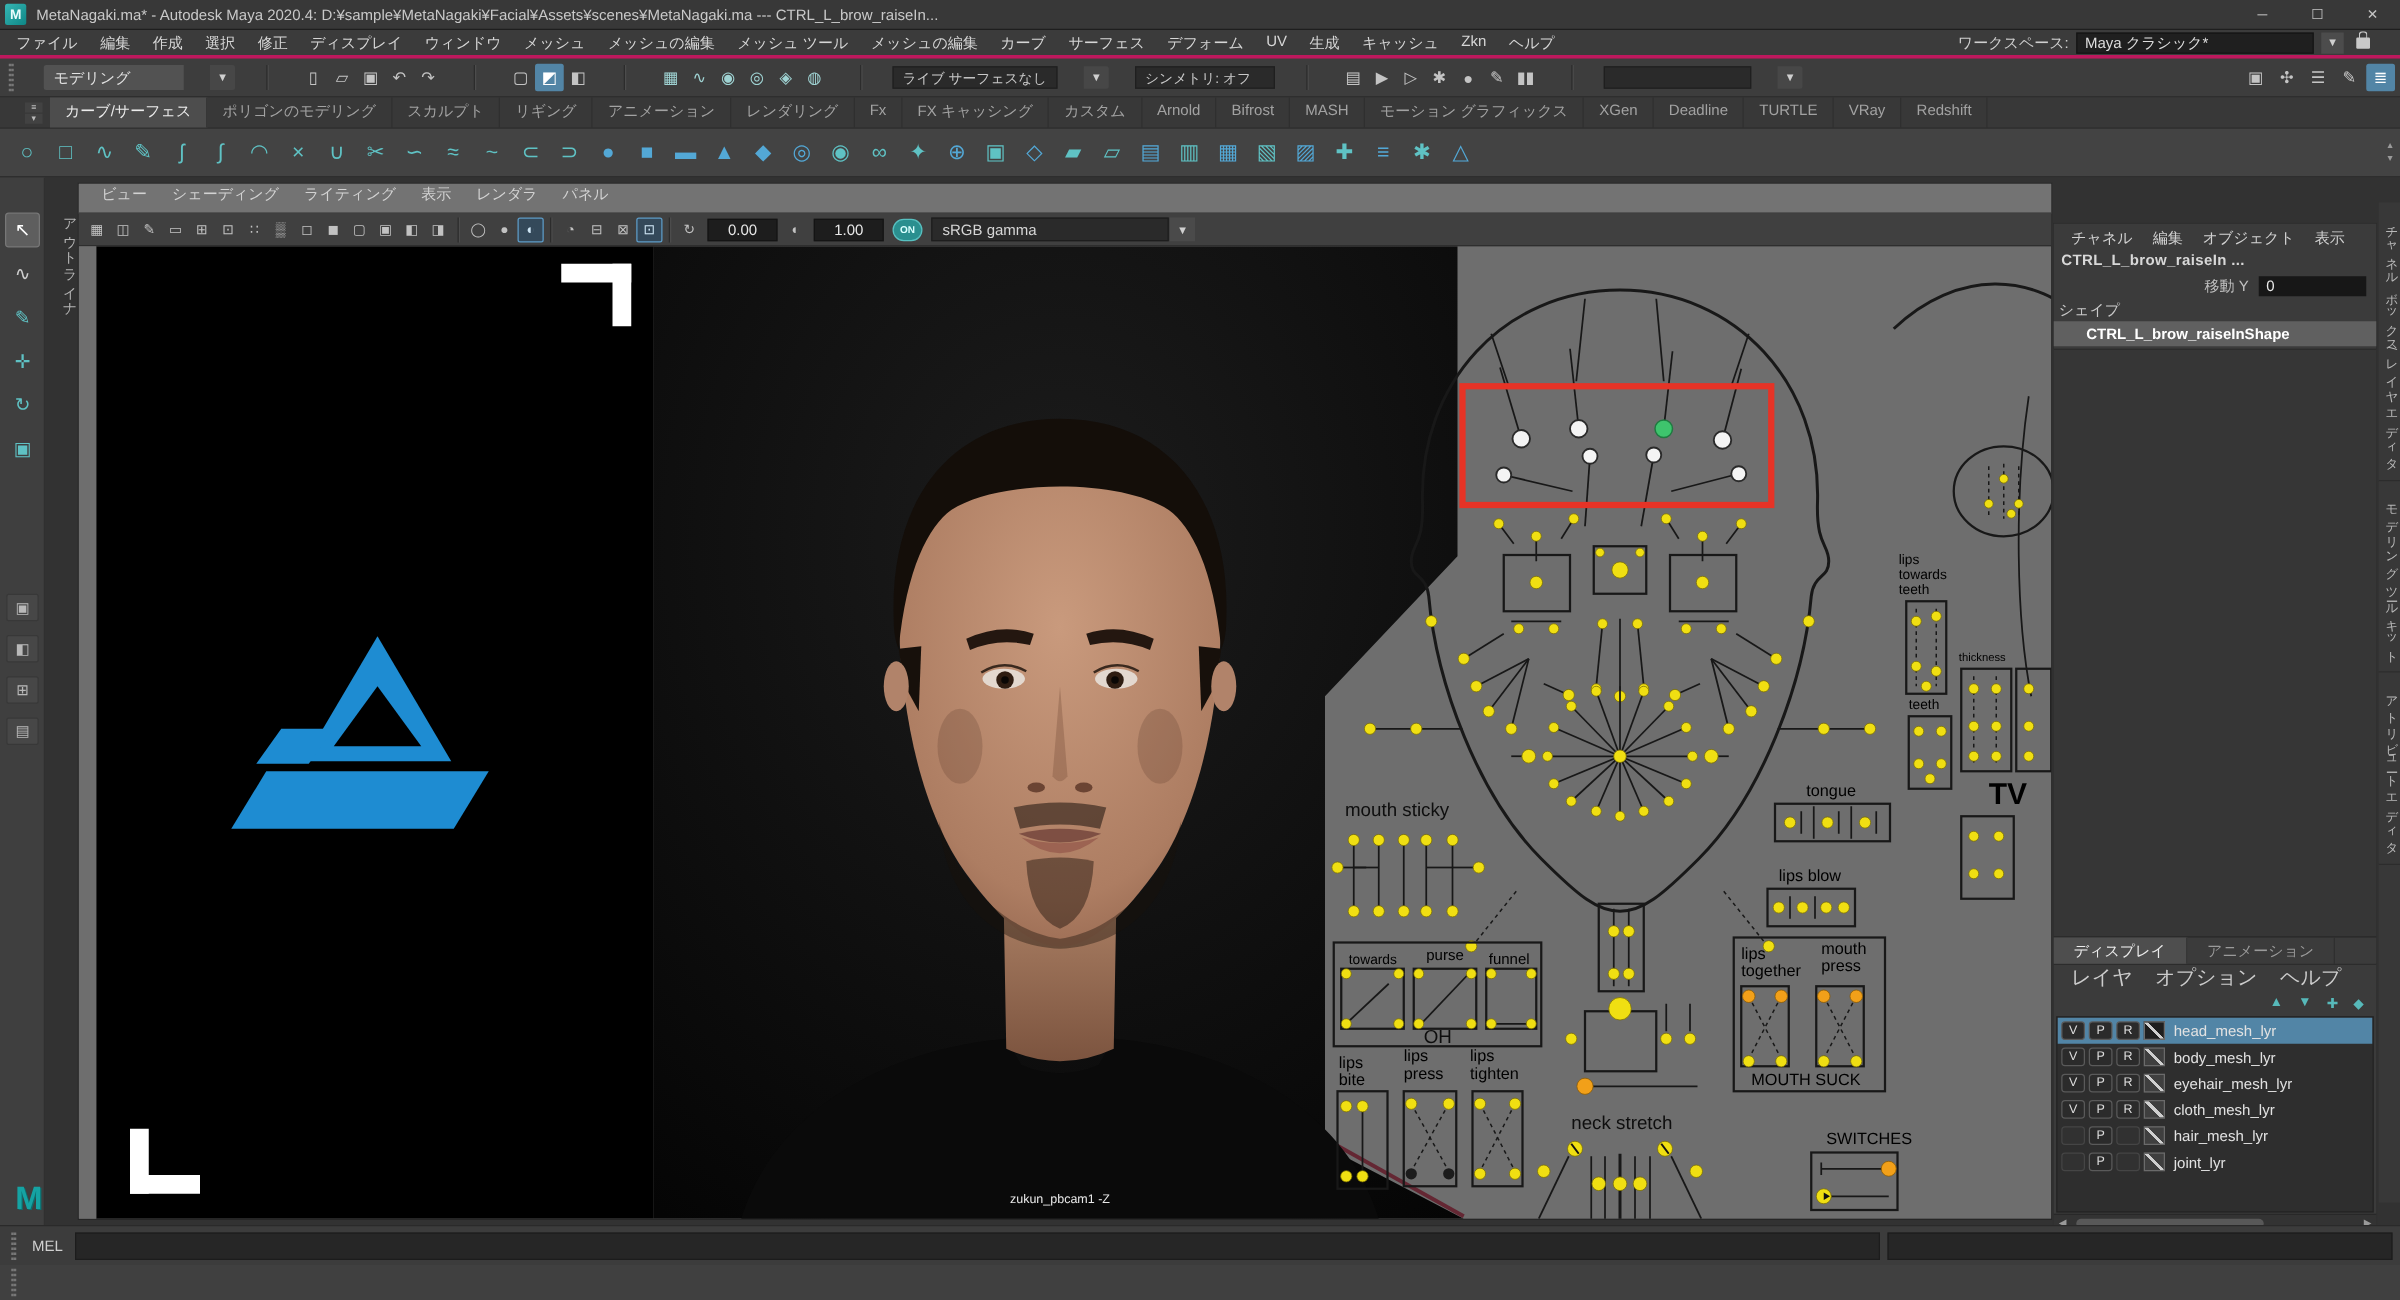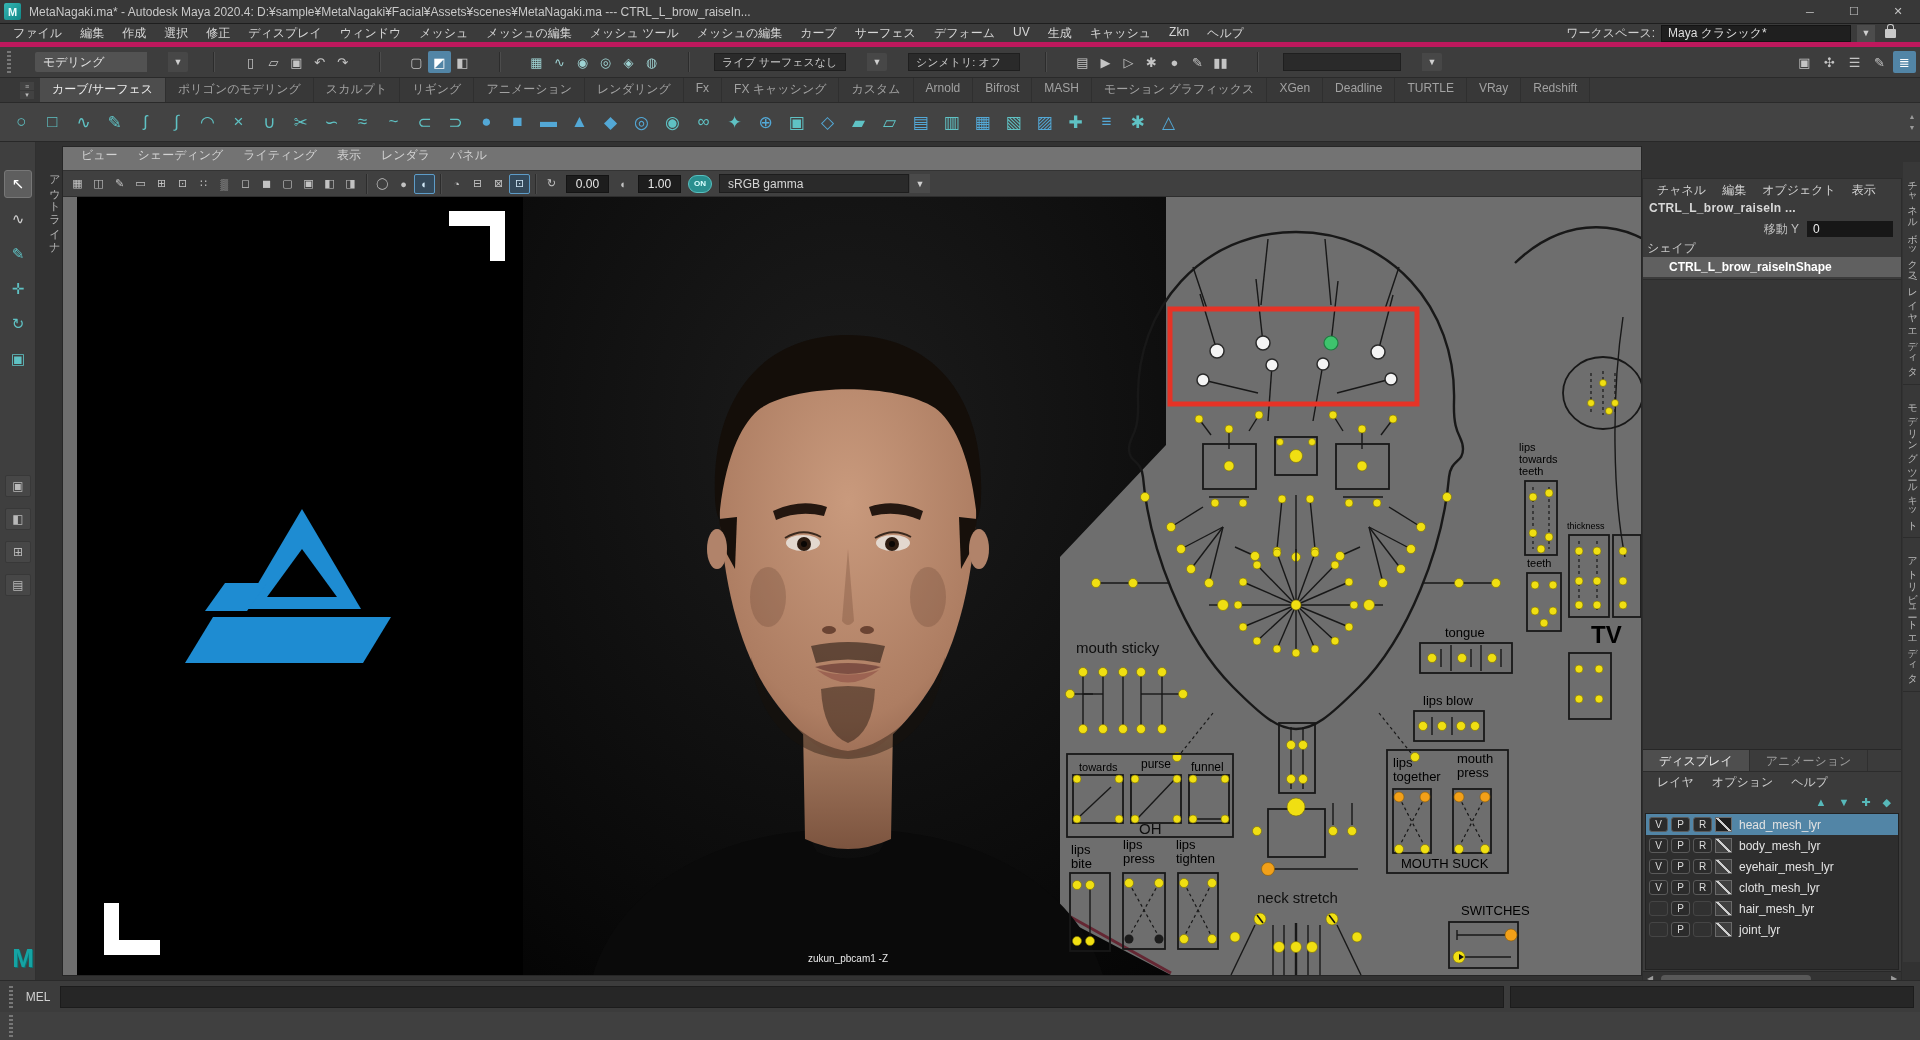--- a/index.html
+++ b/index.html
@@ -10,21 +10,21 @@
   
   .titlebar { height:24px; background:#383838; display:flex; align-items:center; border-bottom:1px solid #1e1e1e; }
   .maya-badge { width:17px; height:17px; margin:0 8px 0 4px; border-radius:2px;
     background:linear-gradient(135deg,#36b6b4,#0e8786); color:#eafcfc; font-size:11px; font-weight:bold;
     display:flex; align-items:center; justify-content:center; }
   .title-text { font-size:12px; color:#c9c9c9; white-space:nowrap; }
   .winbtns { margin-left:auto; display:flex; }
   .winbtn { width:44px; height:23px; display:flex; align-items:center; justify-content:center; color:#c3c3c3; font-size:11px; }
 
   
-  .menubar { height:23px; background:#3b3b3b; display:flex; align-items:center; padding-left:4px; border-bottom:5px solid #be185d; }
+  .menubar { height:23px; background:#3b3b3b; display:flex; align-items:center; padding-left:4px; border-bottom:3px solid #be185d; }
   .menubar .mi { font-size:12px; color:#d6d6d6; padding:0 9px; white-space:nowrap; }
   .ws-group { margin-left:auto; display:flex; align-items:center; gap:6px; padding-right:24px; }
   .ws-label { font-size:12px; color:#cfcfcf; }
   .ws-select { width:190px; height:17px; background:#1f1f1f; border:1px solid #141414; color:#dedede;
     font-size:12px; padding:0 6px; display:flex; align-items:center; }
   .ws-arrow { width:18px; height:17px; background:#4c4c4c; color:#cfcfcf; font-size:9px; display:flex; align-items:center; justify-content:center; }
   .lock { width:11px; height:9px; background:#c9c9c9; border-radius:1px; position:relative; margin-left:4px; }
   .lock:before { content:""; position:absolute; top:-5px; left:2px; width:5px; height:5px;
     border:1.5px solid #c9c9c9; border-bottom:none; border-radius:3px 3px 0 0; }
 
@@ -68,21 +68,21 @@
     color:#15a3a3; display:flex; align-items:center; justify-content:center;
     text-shadow:1px 1px 0 #0c6e6e; }
 
   
   .viewport { position:absolute; left:62px; top:4px; width:1580px; height:830px; background:#3e3e3e; border:1px solid #262626; }
   .panelmenu { height:24px; display:flex; align-items:flex-start; padding-left:8px; background:#737373; border-bottom:1px solid #333; }
   .panelmenu .mi { font-size:12px; color:#d2d2d2; padding:0 10px; }
   .vtoolbar { height:26px; display:flex; align-items:center; gap:1px; background:#404040; border-bottom:1px solid #2e2e2e; padding:0 4px; }
   .vticon { width:21px; height:20px; display:flex; align-items:center; justify-content:center; color:#c2c2c2; font-size:11px; border-radius:2px; }
   .vticon.on { border:1px solid #5d9cc8; background:#34495a; color:#cfe6f5; }
-  .vfield { width:43px; height:18px; background:#1d1d1d; border:1px solid #141414; color:#e8e8e8; font-size:12px;
+  .vfield { width:56px; height:18px; background:#1d1d1d; border:1px solid #141414; color:#e8e8e8; font-size:12px;
     display:flex; align-items:center; justify-content:center; margin:0 3px; }
   .on-badge { width:24px; height:18px; border-radius:9px; background:#2a8f8f; color:#d9ffff; font-size:8px; font-weight:bold;
     display:flex; align-items:center; justify-content:center; margin:0 3px; border:1px solid #57c0c0; }
   .gamma-select { width:190px; height:19px; background:#2a2a2a; border:1px solid #1d1d1d; color:#d6d6d6; font-size:12px;
     display:flex; align-items:center; padding:0 8px; margin-left:3px; }
   .gamma-arrow { width:20px; height:19px; background:#4a4a4a; color:#cfcfcf; font-size:9px; display:flex; align-items:center; justify-content:center; }
 
   
   .rightpanel { position:absolute; left:1642px; top:36px; width:260px; height:808px; background:#3b3b3b; border:1px solid #2c2c2c; display:flex; flex-direction:column; }
   .cb-menu { height:22px; display:flex; align-items:center; padding-left:6px; }
@@ -94,21 +94,21 @@
   .cb-shape-label { height:18px; font-size:12px; color:#c9c9c9; padding-left:4px; display:flex; align-items:center; }
   .cb-shape-row { height:20px; background:#606060; color:#fff; font-size:12px; font-weight:bold; display:flex; align-items:center; padding-left:26px; }
   .cb-empty { flex:1; background:#363636; border-top:1px solid #2c2c2c; margin-top:2px; }
 
   
   .layered { height:236px; border-top:1px solid #272727; display:flex; flex-direction:column; background:#3b3b3b; }
   .le-tabs { height:22px; display:flex; border-bottom:1px solid #2c2c2c; }
   .le-tab { font-size:12px; color:#9a9a9a; padding:3px 16px; border-right:1px solid #2f2f2f; }
   .le-tab.active { background:#4e4e4e; color:#ececec; }
   .le-menu { height:20px; display:flex; align-items:center; padding-left:6px; gap:2px; }
-  .le-menu .mi { font-size:12px; color:#cccccc; padding:0 8px; }
+  .le-menu .mi { font-size:16px; color:#cccccc; padding:0 8px; }
   .le-icons { height:20px; display:flex; justify-content:flex-end; align-items:center; gap:12px; padding-right:10px; }
   .le-icons span { color:#57b9ba; font-size:11px; }
   .le-list { flex:1; background:#2e2e2e; border:1px solid #232323; margin:1px 2px; overflow:hidden; }
   .lrow { height:21px; display:flex; align-items:center; gap:3px; padding-left:3px; }
   .lrow.selected { background:#5285a6; }
   .ltog { width:19px; height:15px; background:#2b2b2b; border:1px solid #5a5a5a; border-radius:3px;
     color:#ddd; font-size:10px; display:flex; align-items:center; justify-content:center; }
   .ltog:empty { border-color:#454545; background:#313131; }
   .lswatch { width:17px; height:15px; border:1px solid #6a6a6a; background:
     linear-gradient(45deg, transparent 44%, #cfcfcf 44%, #cfcfcf 56%, transparent 56%), #3f3f3f; }

